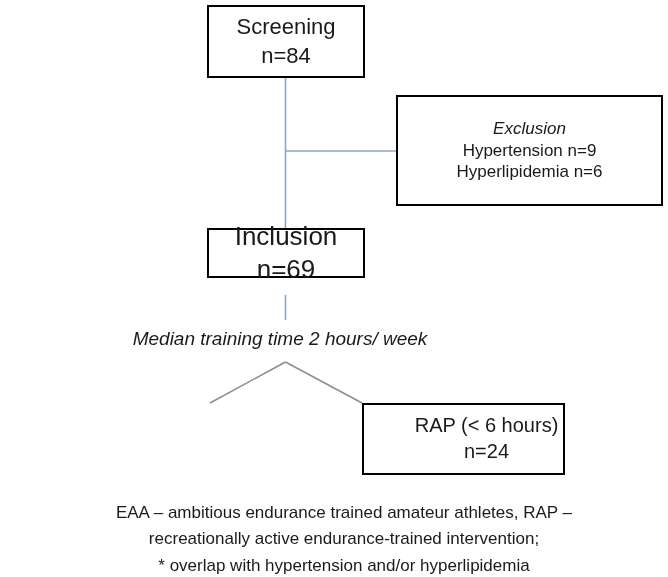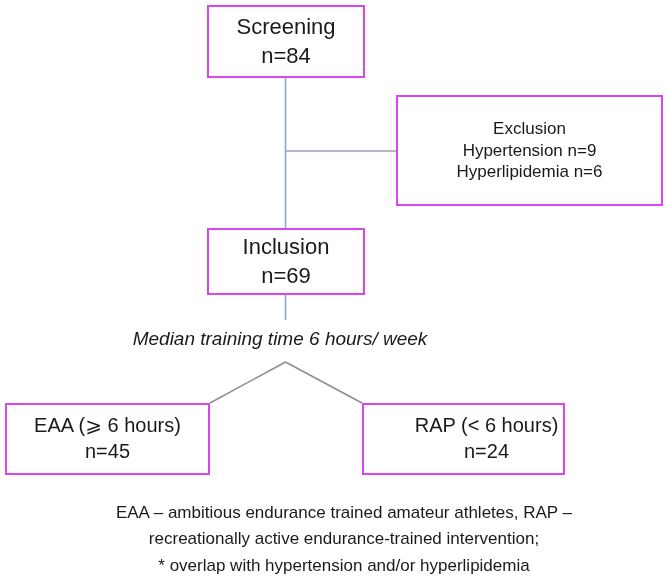--- a/index.html
+++ b/index.html
@@ -24,21 +24,21 @@
     left: 0;
     top: 0;
     width: 668px;
     height: 577px;
     pointer-events: none;
   }
   .node {
     position: absolute;
     box-sizing: border-box;
     background: #ffffff;
-    border: 2px solid #d946ef;
+    border: 2px solid #000000;
     display: flex;
     flex-direction: column;
     align-items: center;
     justify-content: center;
     text-align: center;
     line-height: 1.28;
     z-index: 2;
   }
   .node .line {
     display: block;
@@ -48,33 +48,34 @@
   
   #node-screening {
     left: 207px;  top: 5px;    width: 158px; height: 73px;
     font-size: 22px;
   }
   #node-exclusion {
     left: 396px;  top: 95px;   width: 267px; height: 111px;
     font-size: 17px;
   }
   #node-inclusion {
-    left: 207px;  top: 228px;  width: 158px; height: 67px;
-    font-size: 22px;
+    left: 207px;  top: 228px;  width: 158px; height: 50px;
+    font-size: 26px;
   }
   #node-eaa {
     left: 5px;    top: 403px;  width: 205px; height: 72px;
     font-size: 20px;
   }
   #node-rap {
     left: 362px;  top: 403px;  width: 203px; height: 72px;
     font-size: 20px;
     padding-left: 46px;
   }
   .italic-head {
+    font-style: italic;
     font-size: 17px;
   }
 
   
   #median-label {
     position: absolute;
     left: 0;
     top: 328px;
     width: 560px;
     text-align: center;
@@ -129,26 +130,22 @@
     <span class="line italic-head">Exclusion</span>
     <span class="line">Hypertension n=9</span>
     <span class="line">Hyperlipidemia n=6</span>
   </div>
 
   <div class="node" id="node-inclusion">
     <span class="line">Inclusion</span>
     <span class="line">n=69</span>
   </div>
 
-  <div id="median-label">Median training time 6 hours/ week</div>
+  <div id="median-label">Median training time 2 hours/ week</div>
 
-  <div class="node" id="node-eaa">
-    <span class="line">EAA (⩾ 6 hours)</span>
-    <span class="line">n=45</span>
-  </div>
 
   <div class="node" id="node-rap">
     <span class="line">RAP (&lt; 6 hours)</span>
     <span class="line">n=24</span>
   </div>
 
   <div id="footnote">
     <span class="fline">EAA – ambitious endurance trained amateur athletes, RAP –</span>
     <span class="fline">recreationally active endurance-trained intervention;</span>
     <span class="fline">* overlap with hypertension and/or hyperlipidemia</span>

